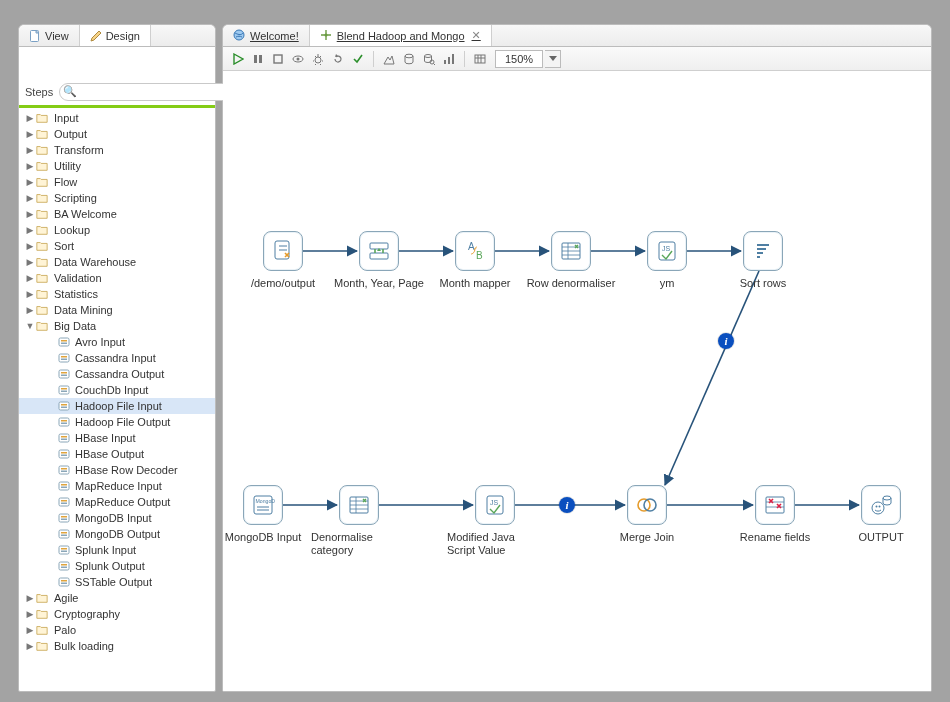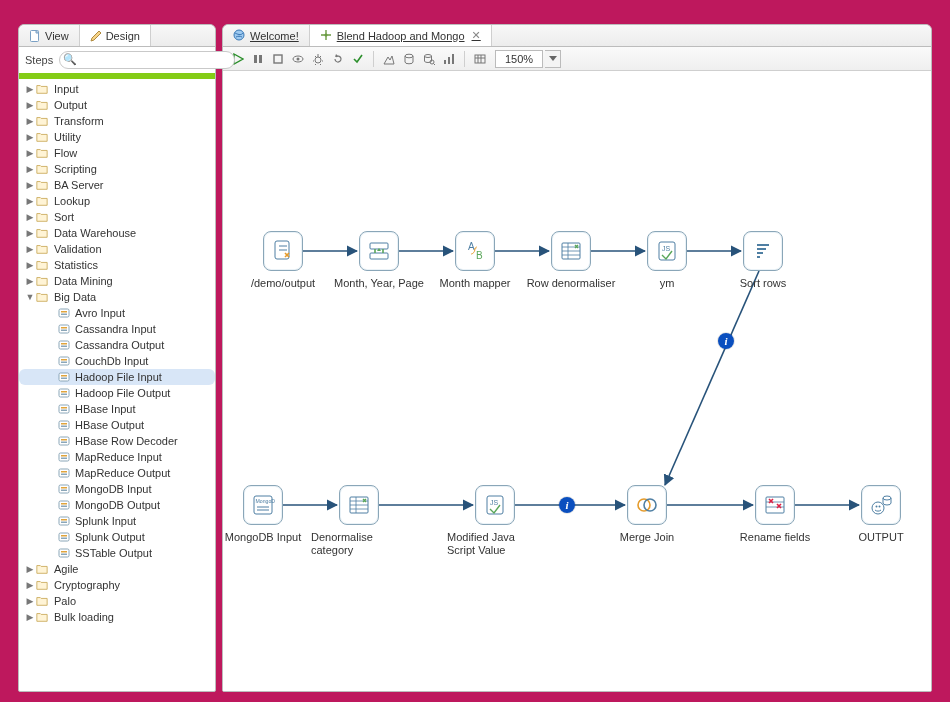--- a/index.html
+++ b/index.html
@@ -11,21 +11,21 @@
   width: 950px;
   height: 702px;
   overflow: hidden;
 }
 .app {
   display: flex;
   flex-direction: row;
   width: 100%;
   height: 100%;
   padding: 24px 18px 10px 18px;
-  background: #be185d;
+  background: #a3a3a3;
 }
 
 .left-panel {
   width: 198px;
   display: flex;
   flex-direction: column;
   border: 1px solid #bcbcbc;
   border-radius: 6px 6px 2px 2px;
   background: #fff;
 }
@@ -47,21 +47,22 @@
 }
 .left-tab.active {
   background: #fff;
 }
 .tab-icon { width: 12px; height: 12px; display: inline-block; }
 .search-row {
   display: flex;
   align-items: center;
   gap: 6px;
   padding: 4px 6px;
-  border-bottom: 6px solid #84cc16;
+  border-bottom: 3px solid #84cc16;
+  margin-top: 32px;
 }
 .search-row .lbl { color: #444; }
 .search-row input {
   flex: 1;
   height: 18px;
   border: 1px solid #c9c9c9;
   border-radius: 9px;
   padding: 0 16px 0 16px;
   font-size: 11px;
   outline: none;
@@ -82,21 +83,21 @@
 }
 .tree-item {
   display:flex; align-items:center;
   height: 16px;
   padding: 0 4px 0 6px;
   white-space: nowrap;
   cursor:pointer;
   font-size: 11px;
   color:#333;
 }
-.tree-item.selected { background:#d8e6f7;border-radius:6px; }
+.tree-item.selected { background:#d8e6f7; }
 .tree-arrow {
   width:10px; text-align:center; color:#777; font-size:9px;
   margin-right:1px;
 }
 .folder-icon {
   width:14px; height:12px; margin-right:4px; display:inline-block;
 }
 .leaf-icon {
   width:14px; height:12px; margin-right:4px; display:inline-flex; align-items:center; justify-content:center;
   font-size:10px;
@@ -300,21 +301,21 @@
           <span class="folder-icon"><svg class="svg12" viewBox="0 0 14 12">
               <path d="M1 2h4l1 1h7v8H1z" fill="#fff4d6" stroke="#c9a858"></path>
             </svg></span>
           <span>Scripting</span>
         </div>
         <div class="tree-item">
           <span class="tree-arrow">▶</span>
           <span class="folder-icon"><svg class="svg12" viewBox="0 0 14 12">
               <path d="M1 2h4l1 1h7v8H1z" fill="#fff4d6" stroke="#c9a858"></path>
             </svg></span>
-          <span>BA Server</span>
+          <span>BA Welcome</span>
         </div>
         <div class="tree-item">
           <span class="tree-arrow">▶</span>
           <span class="folder-icon"><svg class="svg12" viewBox="0 0 14 12">
               <path d="M1 2h4l1 1h7v8H1z" fill="#fff4d6" stroke="#c9a858"></path>
             </svg></span>
           <span>Lookup</span>
         </div>
         <div class="tree-item">
           <span class="tree-arrow">▶</span>

